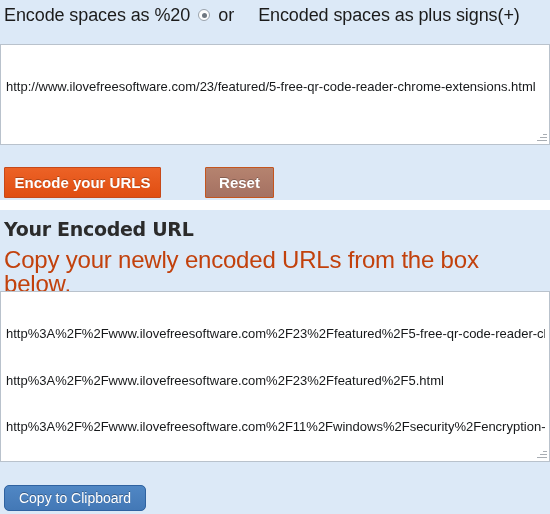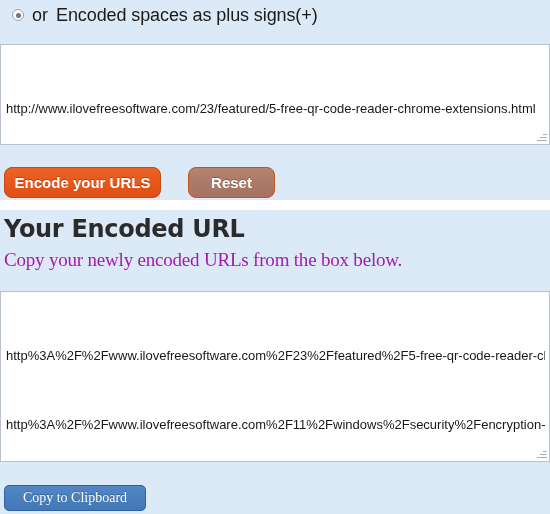--- a/index.html
+++ b/index.html
@@ -49,21 +49,21 @@
     width: 5px;
     height: 5px;
     margin-left: -2.5px;
     margin-top: -2.5px;
     border-radius: 50%;
     background: #6f7780;
   }
   .or-text {
     font-size: 18px;
     color: #1b1b1b;
-    margin: 0 8px 0 2px;
+    margin: 0 24px 0 2px;
   }
 
   
   .ta-wrap {
     position: relative;
     background: #ffffff;
     border: 1px solid #b9c2cc;
     box-sizing: border-box;
     overflow: hidden;
   }
@@ -89,21 +89,20 @@
     color: #16181a;
     white-space: pre;
     overflow: hidden;
     height: 100%;
     box-sizing: border-box;
   }
   .ta-lines div {
     white-space: pre;
     overflow: hidden;
     text-overflow: clip;
-    margin-top: 22px;
   }
   .resize-grip {
     position: absolute;
     right: 1px;
     bottom: 1px;
     width: 13px;
     height: 13px;
     pointer-events: auto;
   }
   .resize-grip i {
@@ -125,58 +124,57 @@
     width: 550px;
     height: 33px;
   }
   .btn {
     position: absolute;
     display: flex;
     align-items: center;
     justify-content: center;
     font-size: 15px;
     font-weight: bold;
-    border-radius: 8px;
+    border-radius: 1px;
     box-sizing: border-box;
     color: #ffffff;
     text-shadow: 0 -1px 0 rgba(0,0,0,0.25);
     cursor: pointer;
   }
   .btn-encode {
     left: 4px;
     top: 0;
     width: 157px;
     height: 31px;
     background: #e8581c;
     background-image: linear-gradient(#ec6226, #e04e12);
     border: 1px solid #c6491a;
   }
   .btn-reset {
-    left: 188px;
+    left: 205px;
     top: 0;
-    width: 87px;
+    width: 69px;
     height: 31px;
     background: #ad7a68;
     background-image: linear-gradient(#b5836f, #a57162);
     border: 1px solid #c4551f;
   }
   .btn-copy {
     position: absolute;
     left: 4px;
     top: 485px;
     width: 142px;
     height: 26px;
     background: #4a7fbd;
     background-image: linear-gradient(#5087c4, #4378b6);
     border: 1px solid #2f62a0;
     border-radius: 5px;
     font-size: 14px;
     font-weight: normal;
     text-shadow: 0 -1px 0 rgba(0,0,0,0.3);
-    font-family: Liberation Serif, serif;
   }
 
   
   .white-gap {
     position: absolute;
     left: 0;
     top: 200px;
     width: 550px;
     height: 10px;
     background: #ffffff;
@@ -186,41 +184,41 @@
     left: 0;
     top: 210px;
     width: 550px;
     height: 81px;
     padding-left: 4px;
     box-sizing: border-box;
   }
   .result-title {
     margin: 0;
     padding-top: 4px;
-    font-size: 24px;
+    font-size: 19px;
     font-weight: bold;
     color: #2b2b2b;
     letter-spacing: -0.3px;
     line-height: 30px;
     font-family: "DejaVu Sans", sans-serif;
   }
   .result-sub {
     margin: 0;
     padding-top: 4px;
-    font-size: 19px;
-    color: #a21caf;
+    font-size: 24px;
+    color: #c2410c;
     line-height: 24px;
     letter-spacing: -0.2px;
-    font-family: Liberation Serif, serif;
   }
 </style>
 </head>
 <body>
 
 <div class="option-row">
+  <span class="option-label">Encode spaces as %20</span>
   <span class="radio checked"></span>
   <span class="or-text">or</span>
   <span class="option-label">Encoded spaces as plus signs(+)</span>
 </div>
 
 <div class="ta-wrap ta-input">
   <div class="ta-lines">
     <div>http://www.ilovefreesoftware.com/23/featured/5-free-qr-code-reader-chrome-extensions.html</div>
     
     
@@ -242,20 +240,21 @@
 <div class="white-gap"></div>
 
 <div class="result-head">
   <h2 class="result-title">Your Encoded URL</h2>
   <p class="result-sub">Copy your newly encoded URLs from the box below.</p>
 </div>
 
 <div class="ta-wrap ta-output">
   <div class="ta-lines">
     <div>http%3A%2F%2Fwww.ilovefreesoftware.com%2F23%2Ffeatured%2F5-free-qr-code-reader-chrome-extensions.html</div>
+    <div>http%3A%2F%2Fwww.ilovefreesoftware.com%2F23%2Ffeatured%2F5.html</div>
     <div>http%3A%2F%2Fwww.ilovefreesoftware.com%2F11%2Fwindows%2Fsecurity%2Fencryption-and-decryption-cti-text-encryption.html</div>
     
     
     
   </div>
   <span class="resize-grip">
     <i></i>
       <i></i>
       <i></i>
   </span>

